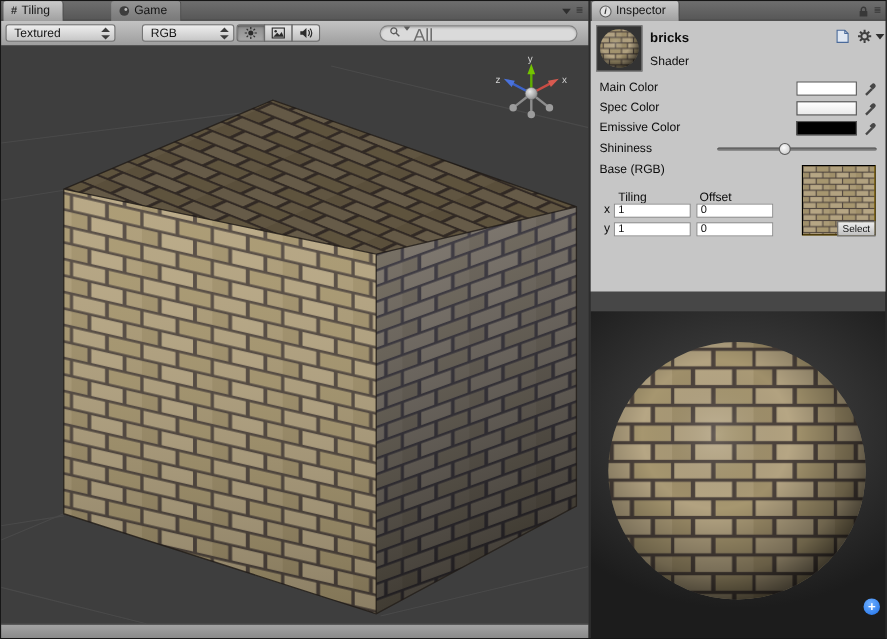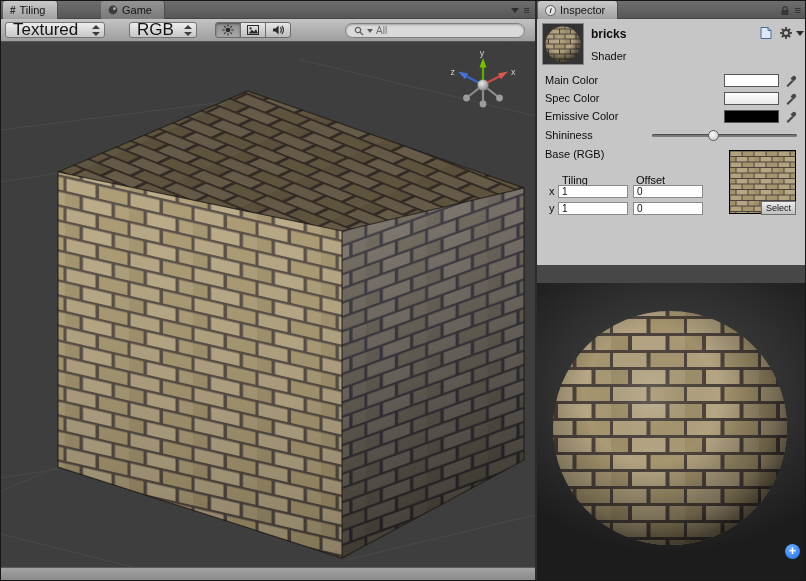--- a/index.html
+++ b/index.html
@@ -10,27 +10,27 @@
   .right-pane{left:536px;width:269px}
   .splitter{position:absolute;left:534px;top:0;width:2px;height:579px;background:#2c2c2c}
 
   .tabbar{position:absolute;left:0;top:0;right:0;height:18px;background:linear-gradient(#6e6e6e,#575757);border-bottom:1px solid #454545}
   .tab{position:absolute;top:0;height:18px;display:flex;align-items:center;gap:4px;padding:0 12px 0 7px;font-size:11px;color:#141414;background:linear-gradient(#949494,#797979);border-right:1px solid #4c4c4c;border-radius:3px 3px 0 0;cursor:default}
   .tab.active{background:linear-gradient(#cacaca,#a0a0a0)}
   .tabbar-icons{position:absolute;right:5px;top:2px;display:flex;gap:5px;align-items:center;color:#242424;font-size:11px;line-height:14px}
   .caret{width:0;height:0;border-left:4px solid transparent;border-right:4px solid transparent;border-top:5px solid #2e2e2e}
 
   .toolbar{position:absolute;left:0;top:18px;right:0;height:23px;background:linear-gradient(#c3c3c3,#9e9e9e);border-bottom:1px solid #565656}
-  .dd{position:absolute;top:3px;height:16px;border:1px solid #757575;border-radius:3px;background:linear-gradient(#eeeeee,#c6c6c6);font-size:17px;color:#141414;display:flex;align-items:center;padding:0 16px 0 7px}
+  .dd{position:absolute;top:3px;height:16px;border:1px solid #757575;border-radius:3px;background:linear-gradient(#eeeeee,#c6c6c6);font-size:11px;color:#141414;display:flex;align-items:flex-end;padding:0 16px 0 7px}
   .updown{position:absolute;right:4px;top:2px;width:8px;height:11px}
   .updown::before{content:"";position:absolute;top:0;left:0;border-left:4px solid transparent;border-right:4px solid transparent;border-bottom:4px solid #3d3d3d}
   .updown::after{content:"";position:absolute;bottom:0;left:0;border-left:4px solid transparent;border-right:4px solid transparent;border-top:4px solid #3d3d3d}
   .toggle{position:absolute;top:3px;width:26px;height:16px;border:1px solid #6c6c6c;background:linear-gradient(#e7e7e7,#bdbdbd);display:flex;align-items:center;justify-content:center}
   .toggle.active{background:linear-gradient(#8d8d8d,#a8a8a8);box-shadow:inset 0 1px 2px rgba(0,0,0,.45)}
-  .searchbox{position:absolute;left:344px;top:4px;width:180px;height:15px;border-radius:8px;border:1px solid #7f7f7f;background:#dadada;display:flex;align-items:center;gap:3px;padding:0 8px;font-size:10px;color:#6d6d6d;box-shadow:inset 0 1px 2px rgba(0,0,0,.25)}
+  .searchbox{position:absolute;left:344px;top:4px;width:180px;height:15px;border-radius:8px;border:1px solid #7f7f7f;background:#dadada;display:flex;gap:3px;padding:0 8px;font-size:16px;color:#6d6d6d;box-shadow:inset 0 1px 2px rgba(0,0,0,.25)}
   .searchbox .caret{border-top-width:4px;border-left-width:3px;border-right-width:3px;border-top-color:#5c5c5c}
 
   .viewport{position:absolute;left:0;top:41px;width:534px;height:525px;background:#3e3e3e;overflow:hidden}
   .vp-svg{position:absolute;left:0;top:0}
   .bottom-strip{position:absolute;left:0;top:566px;width:534px;height:13px;background:linear-gradient(#a3a3a3,#8a8a8a);border-top:1px solid #5a5a5a}
 
   .insp-body{position:absolute;left:0;top:18px;width:269px;height:246px;background:#c6c6c6;font-size:11px;color:#0c0c0c}
   .mat-thumb{position:absolute;left:5px;top:4px;width:42px;height:42px;border:1px solid #858585;background:#333}
   .mat-name{position:absolute;left:54px;top:8px;font-size:12px;font-weight:bold}
   .shader-label{position:absolute;left:54px;top:31px}
@@ -81,21 +81,21 @@
         <span class="caret"></span>
         <span class="menu-glyph">≡</span>
       </div>
     </div>
 
     <div class="toolbar">
       <div class="dd" style="left:4px;width:100px">
         <span>Textured</span>
         <span class="updown"></span>
       </div>
-      <div class="dd" style="left:128px;width:68px">
+      <div class="dd" style="left:128px;width:84px">
         <span>RGB</span>
         <span class="updown"></span>
       </div>
       <div class="toggle active" style="left:214px;border-radius:3px 0 0 3px">
         <svg width="14" height="12">
           <circle cx="7" cy="6" r="2.3" fill="#2a2a2a"></circle>
           <g stroke="#2a2a2a" stroke-width="1.1">
             <line x1="7" y1="0.5" x2="7" y2="2.6"></line>
               <line x1="7" y1="9.4" x2="7" y2="11.5"></line>
             <line x1="1.5" y1="6" x2="3.6" y2="6"></line>

